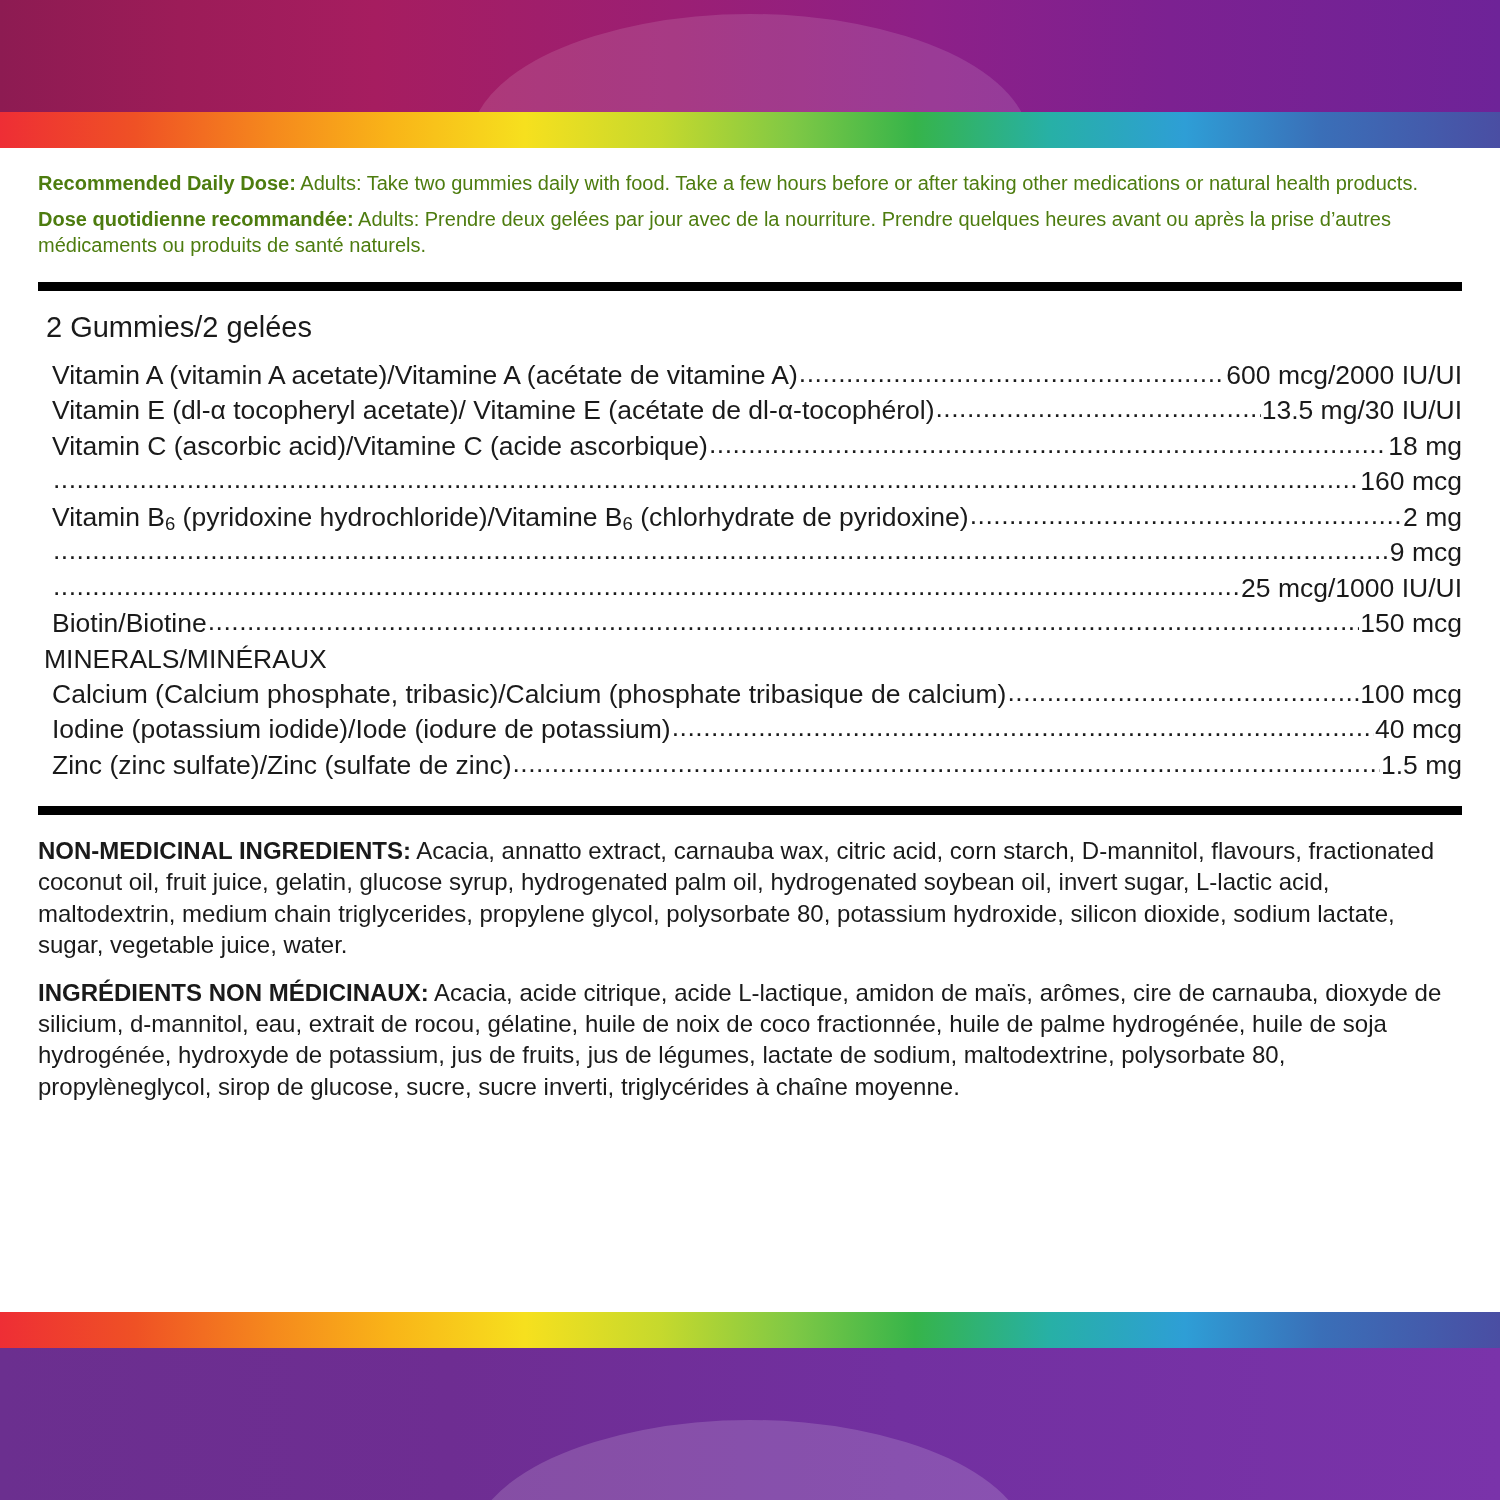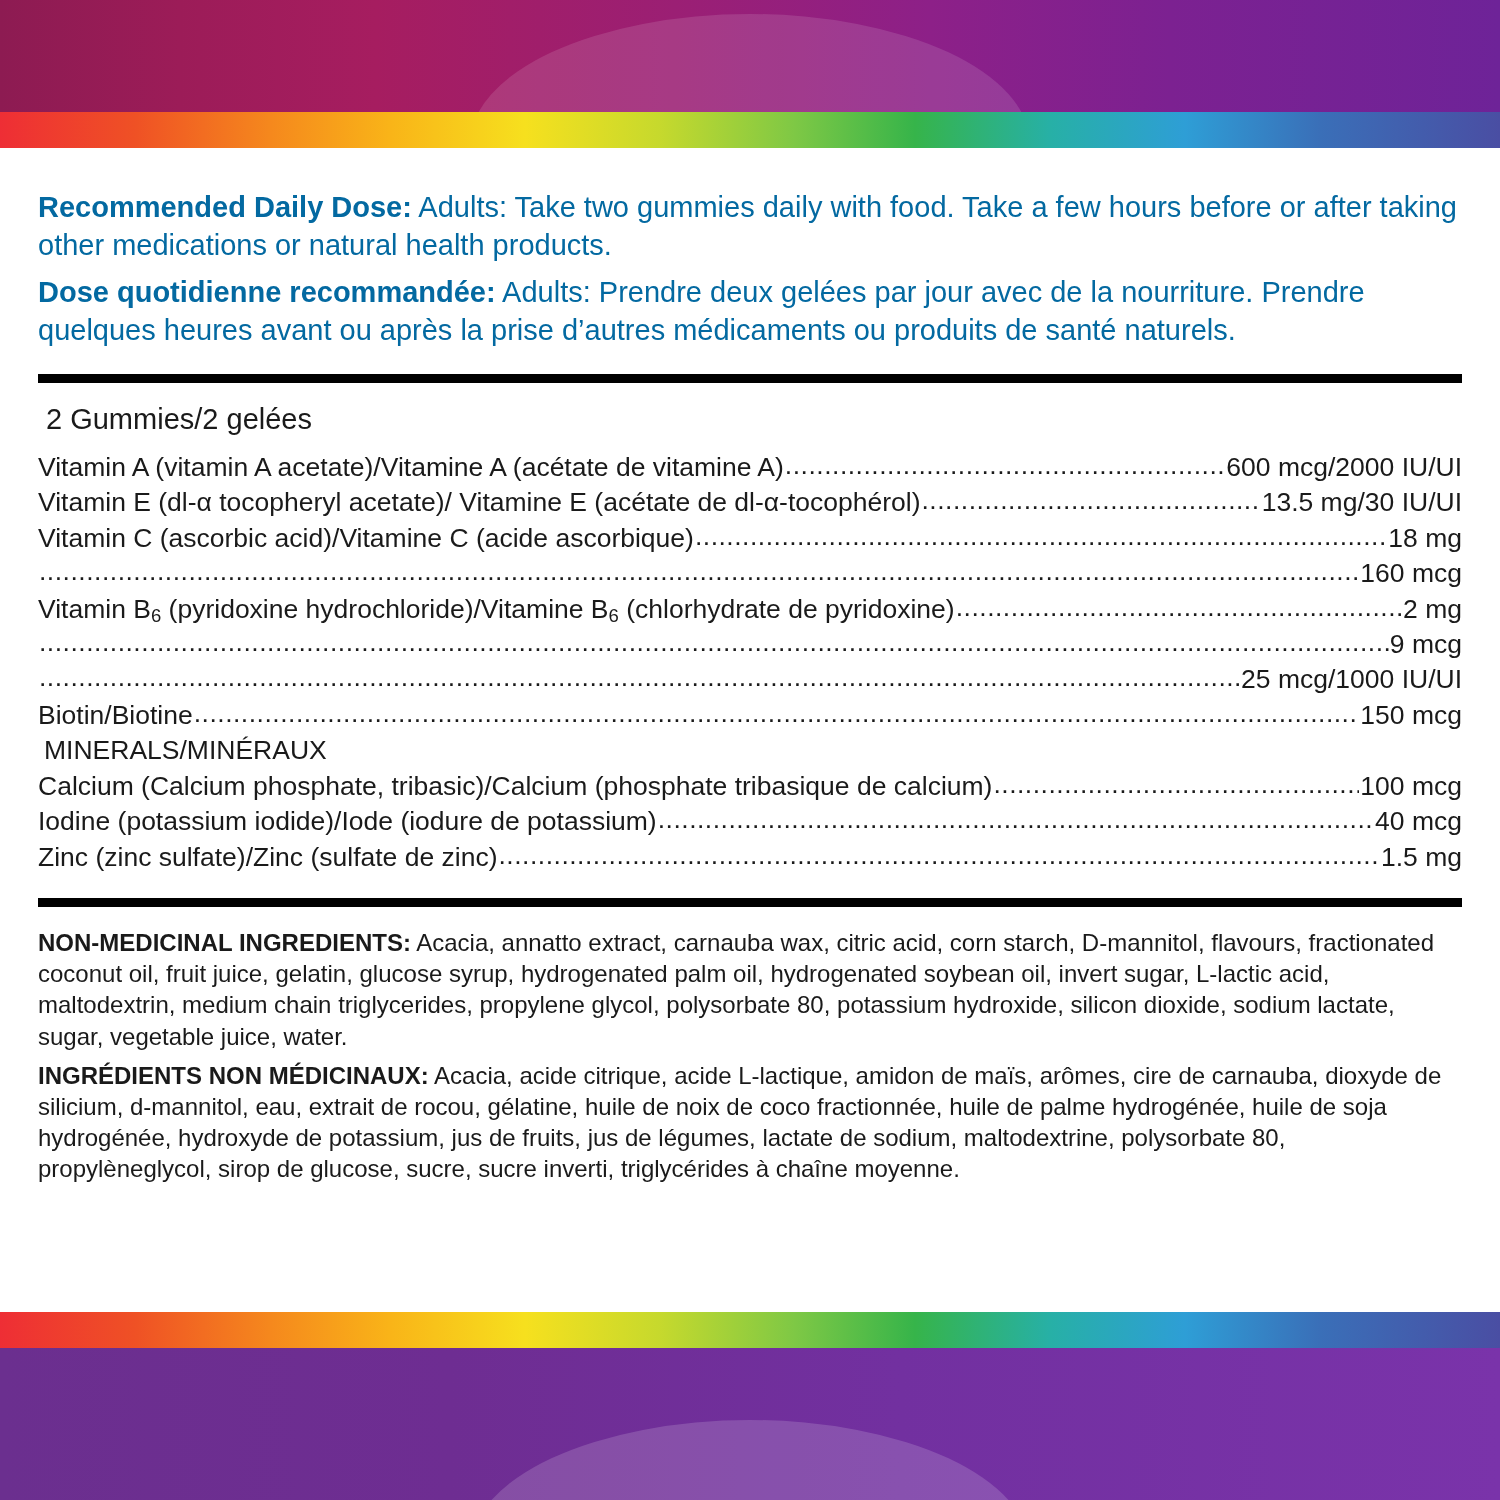--- a/index.html
+++ b/index.html
@@ -94,24 +94,24 @@
     position: absolute;
     top: 170px;
     left: 0;
     width: 1500px;
     height: 1118px;
     padding: 0 38px;
     box-sizing: border-box;
   }
 
   .dose-block {
-    font-size: 29px;
-    line-height: 1.30;
-    color: #0369a1;
-    margin-top: 19px;
+    font-size: 20px;
+    line-height: 1.30;
+    color: #4d7c0f;
+    margin-top: 0;
   }
   .dose-block p { margin: 0 0 0 0; }
   .dose-block p + p { margin-top: 10px; }
   .lbl { font-weight: bold; }
 
   .rule {
     height: 9px;
     background: #000000;
     margin: 24px 0 0 0;
   }
@@ -123,21 +123,21 @@
     font-size: 29px;
     font-weight: normal;
     margin: 8px 0 14px 8px;
   }
 
   .line-row {
     display: flex;
     align-items: baseline;
     font-size: 26.5px;
     line-height: 1.30;
-    margin: 0 0 1px 0;
+    margin: 0 0 1px 14px;
     white-space: nowrap;
   }
   .line-name { flex: 0 0 auto; }
   .dots {
     flex: 1 1 auto;
     overflow: hidden;
     white-space: nowrap;
     letter-spacing: 0.5px;
     margin: 0 1px;
     position: relative;
@@ -157,21 +157,21 @@
     position: relative;
     top: 0.24em;
   }
 
   .nonmed {
     font-size: 24px;
     line-height: 1.30;
     margin-top: 20px;
   }
   .nonmed p { margin: 0; }
-  .nonmed p + p { margin-top: 8px; }
+  .nonmed p + p { margin-top: 17px; }
   .nonmed .lbl { font-weight: bold; }
 </style>
 </head>
 <body>
 
 <div class="top-band">
   <div class="arc"></div>
 </div>
 <div class="rainbow rainbow-top"></div>
 <div class="white-gap-top"></div>

